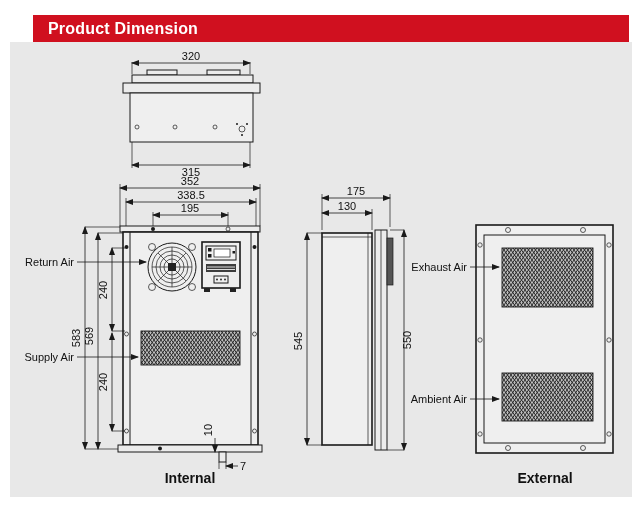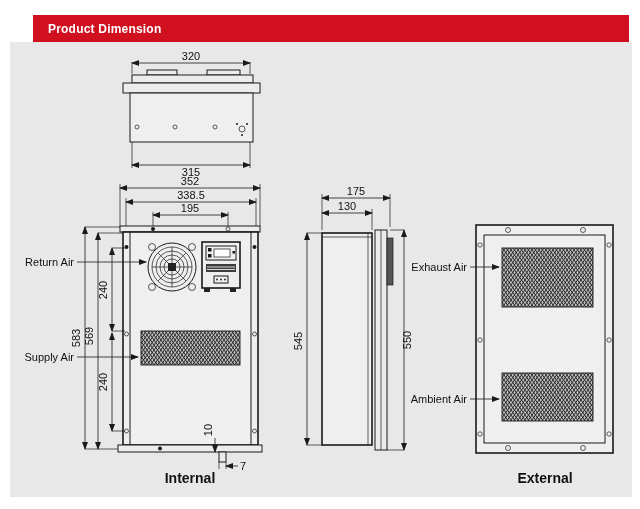--- a/index.html
+++ b/index.html
@@ -1,21 +1,21 @@
 <!DOCTYPE html>
 <html><head>
 <meta charset="utf-8">
 <style>
   html,body{margin:0;padding:0;background:#ffffff;}
   #page{position:relative;width:640px;height:509px;background:#ffffff;overflow:hidden;
         font-family:"Liberation Sans",sans-serif;}
   #canvas{position:absolute;left:10px;top:42px;width:622px;height:455px;background:#e8e8e8;}
   #titlebar{position:absolute;left:33px;top:15px;width:596px;height:27px;background:#d0101f;
             display:flex;align-items:center;}
-  #titlebar .ttl{color:#ffffff;font-weight:bold;font-size:12px;padding-left:15px;letter-spacing:0.2px;}
+  #titlebar .ttl{color:#ffffff;font-weight:bold;font-size:16px;padding-left:15px;letter-spacing:0.2px;}
   svg{position:absolute;left:0;top:0;}
   .ln{stroke:#1a1a1a;stroke-width:1;fill:none;}
   .lnb{stroke:#1a1a1a;stroke-width:1.6;fill:none;}
   .thin{stroke:#1a1a1a;stroke-width:0.7;fill:none;}
   .dim{stroke:#1a1a1a;stroke-width:0.8;fill:none;}
   .fillbox{fill:#ececec;}
   .fillbox2{fill:#efefef;}
   text{font-family:"Liberation Sans",sans-serif;fill:#111;}
   .t{font-size:11px;}
   .cap{font-size:14px;font-weight:bold;}

